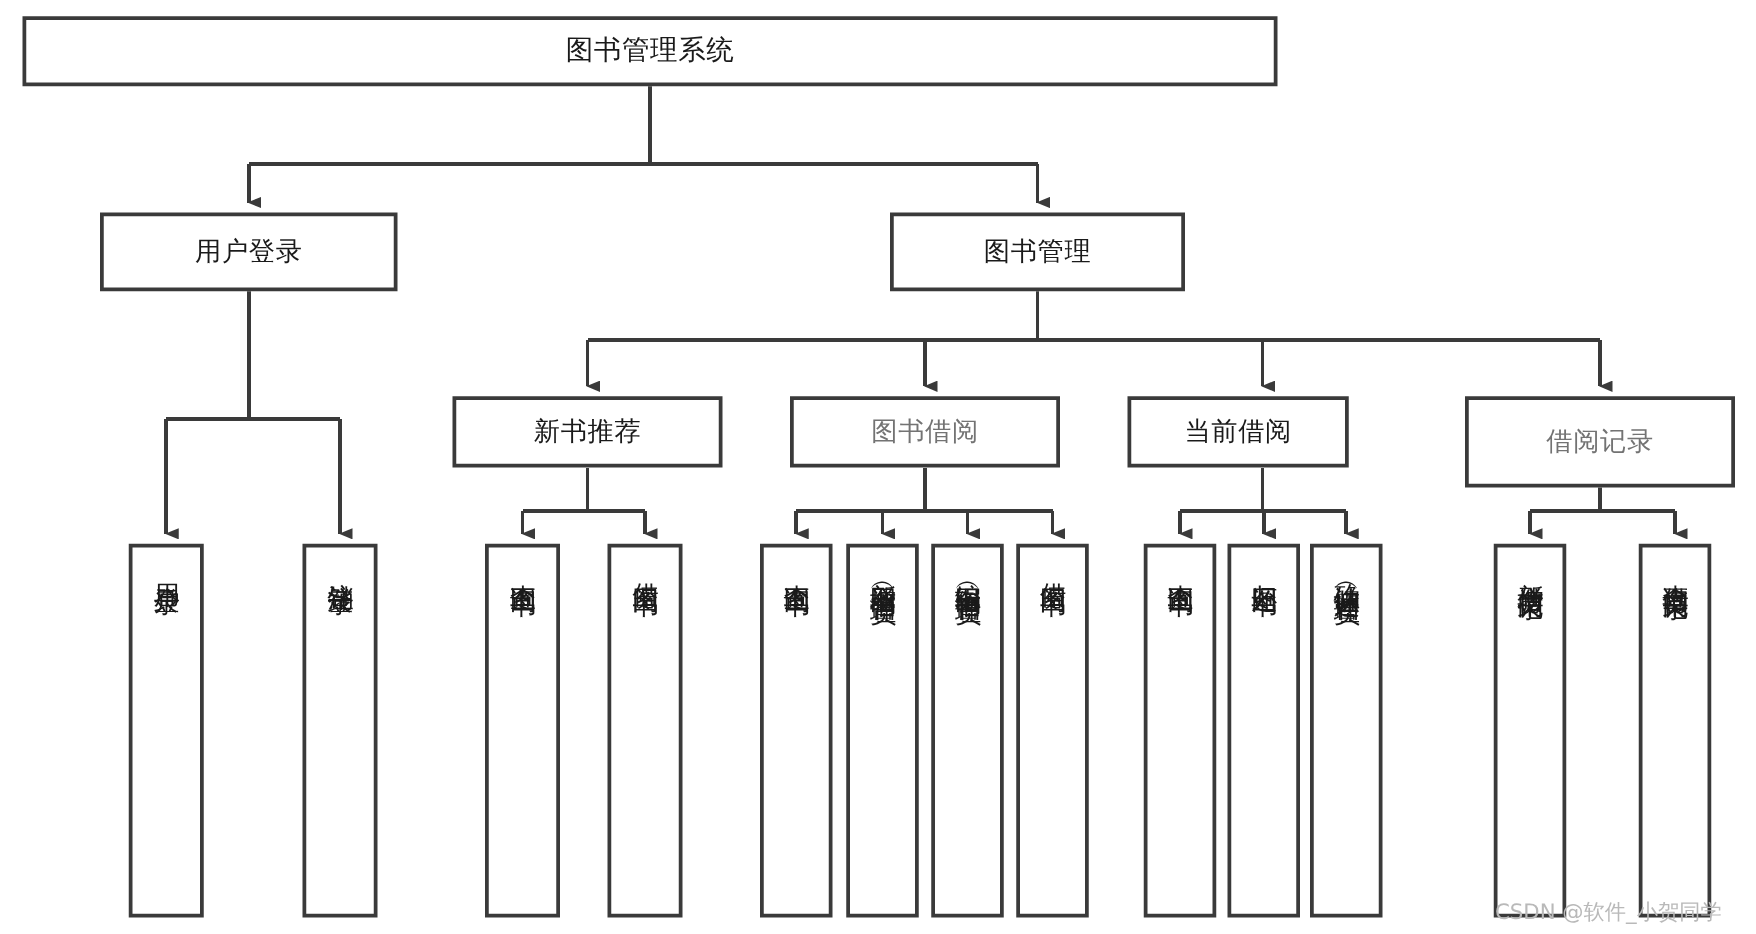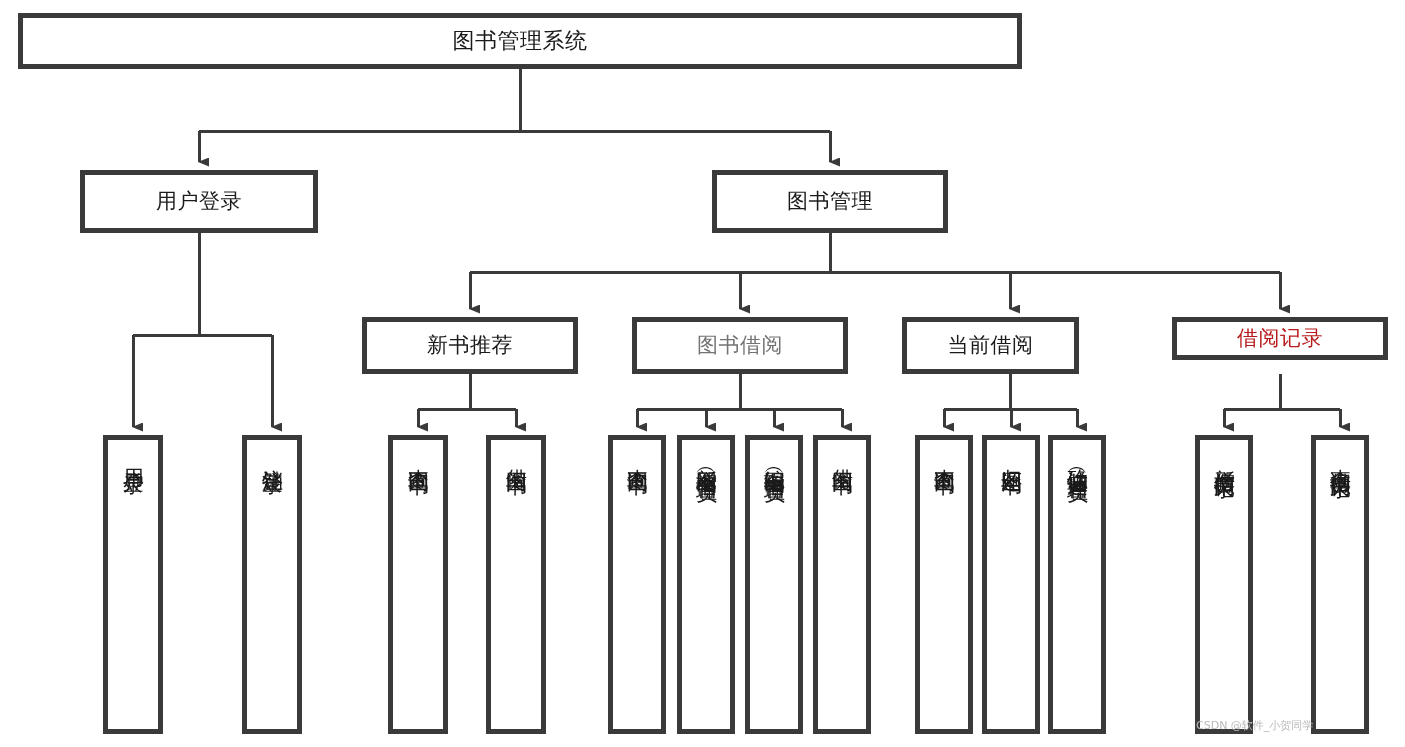--- a/index.html
+++ b/index.html
@@ -23,21 +23,21 @@
     left: 0;
     top: 0;
     width: 1405px;
     height: 747px;
     pointer-events: none;
   }
   .node {
     position: absolute;
     box-sizing: border-box;
     background: #ffffff;
-    border: 5px solid #6d28d9;
+    border: 3px solid #6d28d9;
     display: flex;
     align-items: center;
     justify-content: center;
     color: #1a1a1a;
     z-index: 2;
   }
   .node .label {
     display: block;
     line-height: 1.18;
     letter-spacing: 0.5px;
@@ -58,21 +58,21 @@
   .node.vertical .label {
     writing-mode: vertical-rl;
     text-orientation: upright;
     font-size: 21px;
     letter-spacing: 2px;
     line-height: 1.0;
     text-align: left;
   }
   .watermark {
     position: absolute;
-    font-size: 11px;
+    font-size: 17px;
     color: #b9b9b9;
     white-space: nowrap;
     z-index: 5;
     font-family: "DejaVu Sans", "Liberation Sans", sans-serif;
   }
 </style>
 </head>
 <body>
 
 <div id="diagram-root" style="background: rgb(255, 255, 255);">
@@ -140,21 +140,21 @@
 
   <div class="node horizontal" style="left: 712px; top: 170px; width: 236px; height: 63px; border-color: rgb(58, 58, 58); background: rgb(255, 255, 255); color: rgb(26, 26, 26);">
     <span class="label">图书管理</span>
   </div>
   <div class="node horizontal" style="left: 632px; top: 317px; width: 216px; height: 57px; border-color: rgb(58, 58, 58); background: rgb(255, 255, 255); color: #737373;">
     <span class="label">图书借阅</span>
   </div>
   <div class="node horizontal" style="left: 902px; top: 317px; width: 177px; height: 57px; border-color: rgb(58, 58, 58); background: rgb(255, 255, 255); color: rgb(26, 26, 26);">
     <span class="label">当前借阅</span>
   </div>
-  <div class="node horizontal" style="left: 1172px; top: 317px; width: 216px; height: 43px; border-color: rgb(58, 58, 58); background: rgb(255, 255, 255); color: #b91c1c;">
+  <div class="node horizontal" style="left: 1172px; top: 317px; width: 216px; height: 73px; border-color: rgb(58, 58, 58); background: rgb(255, 255, 255); color: #737373;">
     <span class="label">借阅记录</span>
   </div>
 
   <div class="node vertical" style="left: 103px; top: 435px; width: 60px; height: 299px; border-color: rgb(58, 58, 58); background: rgb(255, 255, 255); color: rgb(26, 26, 26);">
     <span class="label">用户登录</span>
   </div>
   <div class="node vertical" style="left: 242px; top: 435px; width: 60px; height: 299px; border-color: rgb(58, 58, 58); background: rgb(255, 255, 255); color: rgb(26, 26, 26);">
     <span class="label">注销登录</span>
   </div>
   <div class="node vertical" style="left: 388px; top: 435px; width: 60px; height: 299px; border-color: rgb(58, 58, 58); background: rgb(255, 255, 255); color: rgb(26, 26, 26);">

